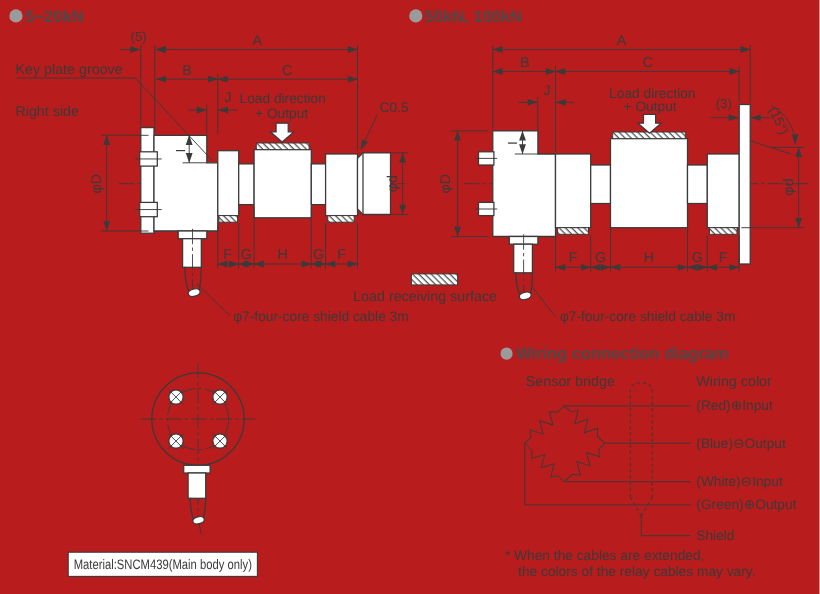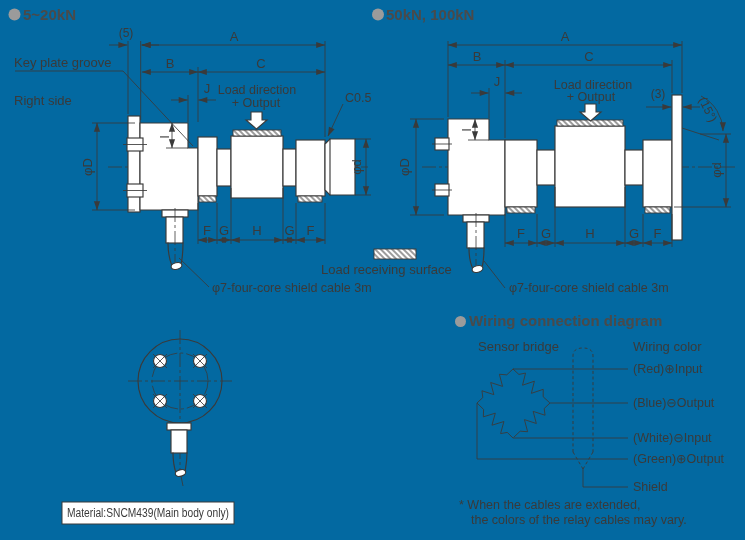--- a/index.html
+++ b/index.html
@@ -1,16 +1,16 @@
 <!DOCTYPE html>
 <html><head>
 <meta charset="utf-8">
 <style>
   html,body{margin:0;padding:0;background:#f4f4f4;}
-  .page{width:745px;height:540px;background:#0369a1;position:relative;overflow:hidden;
+  .page{width:745px;height:540px;background:#b91c1c;position:relative;overflow:hidden;
         font-family:"Liberation Sans",sans-serif;}
   svg text{font-family:"Liberation Sans",sans-serif;fill:#3a3a3a;}
   .s   {stroke:#3a3a3a;stroke-width:1.15;fill:none;stroke-linecap:square;}
   .sf  {stroke:#3a3a3a;stroke-width:1.15;fill:#ffffff;}
   .d   {stroke:#3a3a3a;stroke-width:0.85;fill:none;}
   .cl  {stroke:#3a3a3a;stroke-width:0.8;stroke-dasharray:14 3 3 3;fill:none;}
   .hz  {fill:url(#hatch);stroke:#3a3a3a;stroke-width:0.9;}
   .dash{stroke:#3a3a3a;stroke-width:0.95;stroke-dasharray:3 2.6;fill:none;}
   .t13 {font-size:13px;}
   .t12 {font-size:12.5px;}

